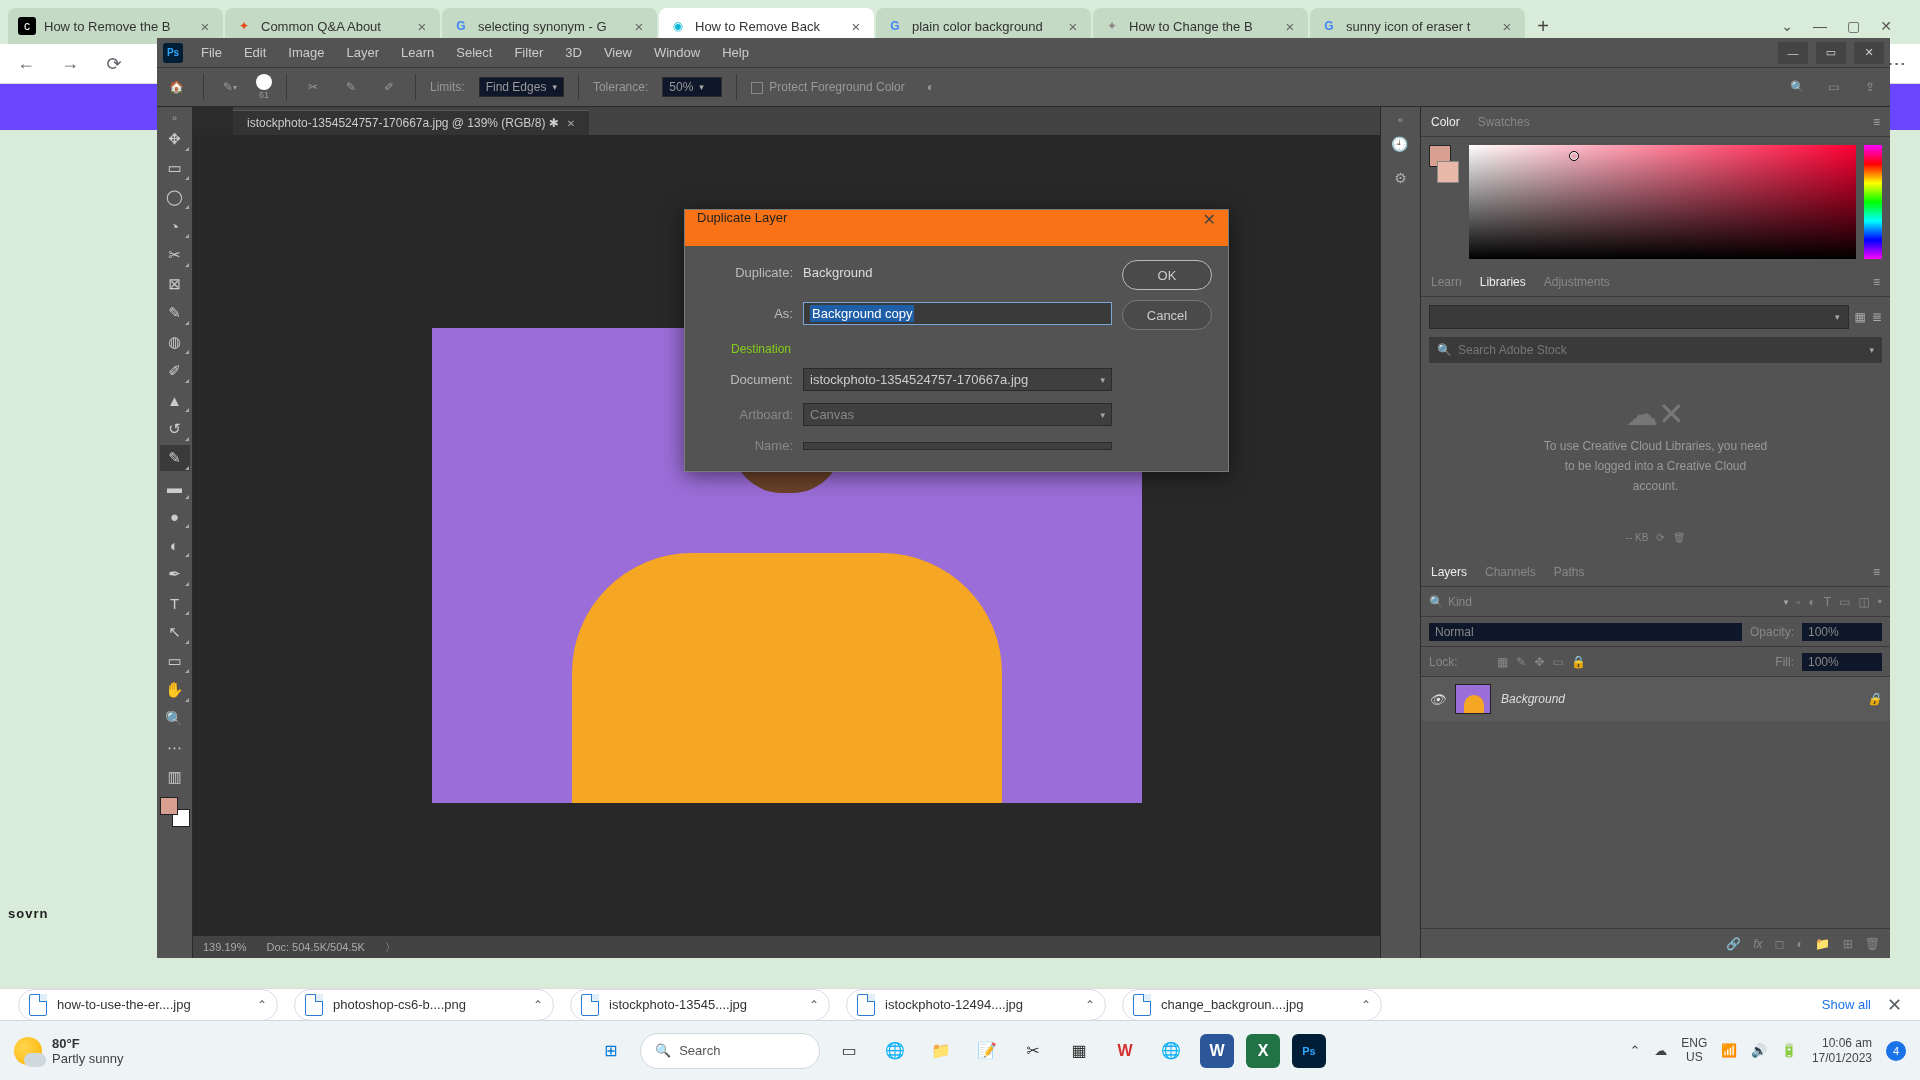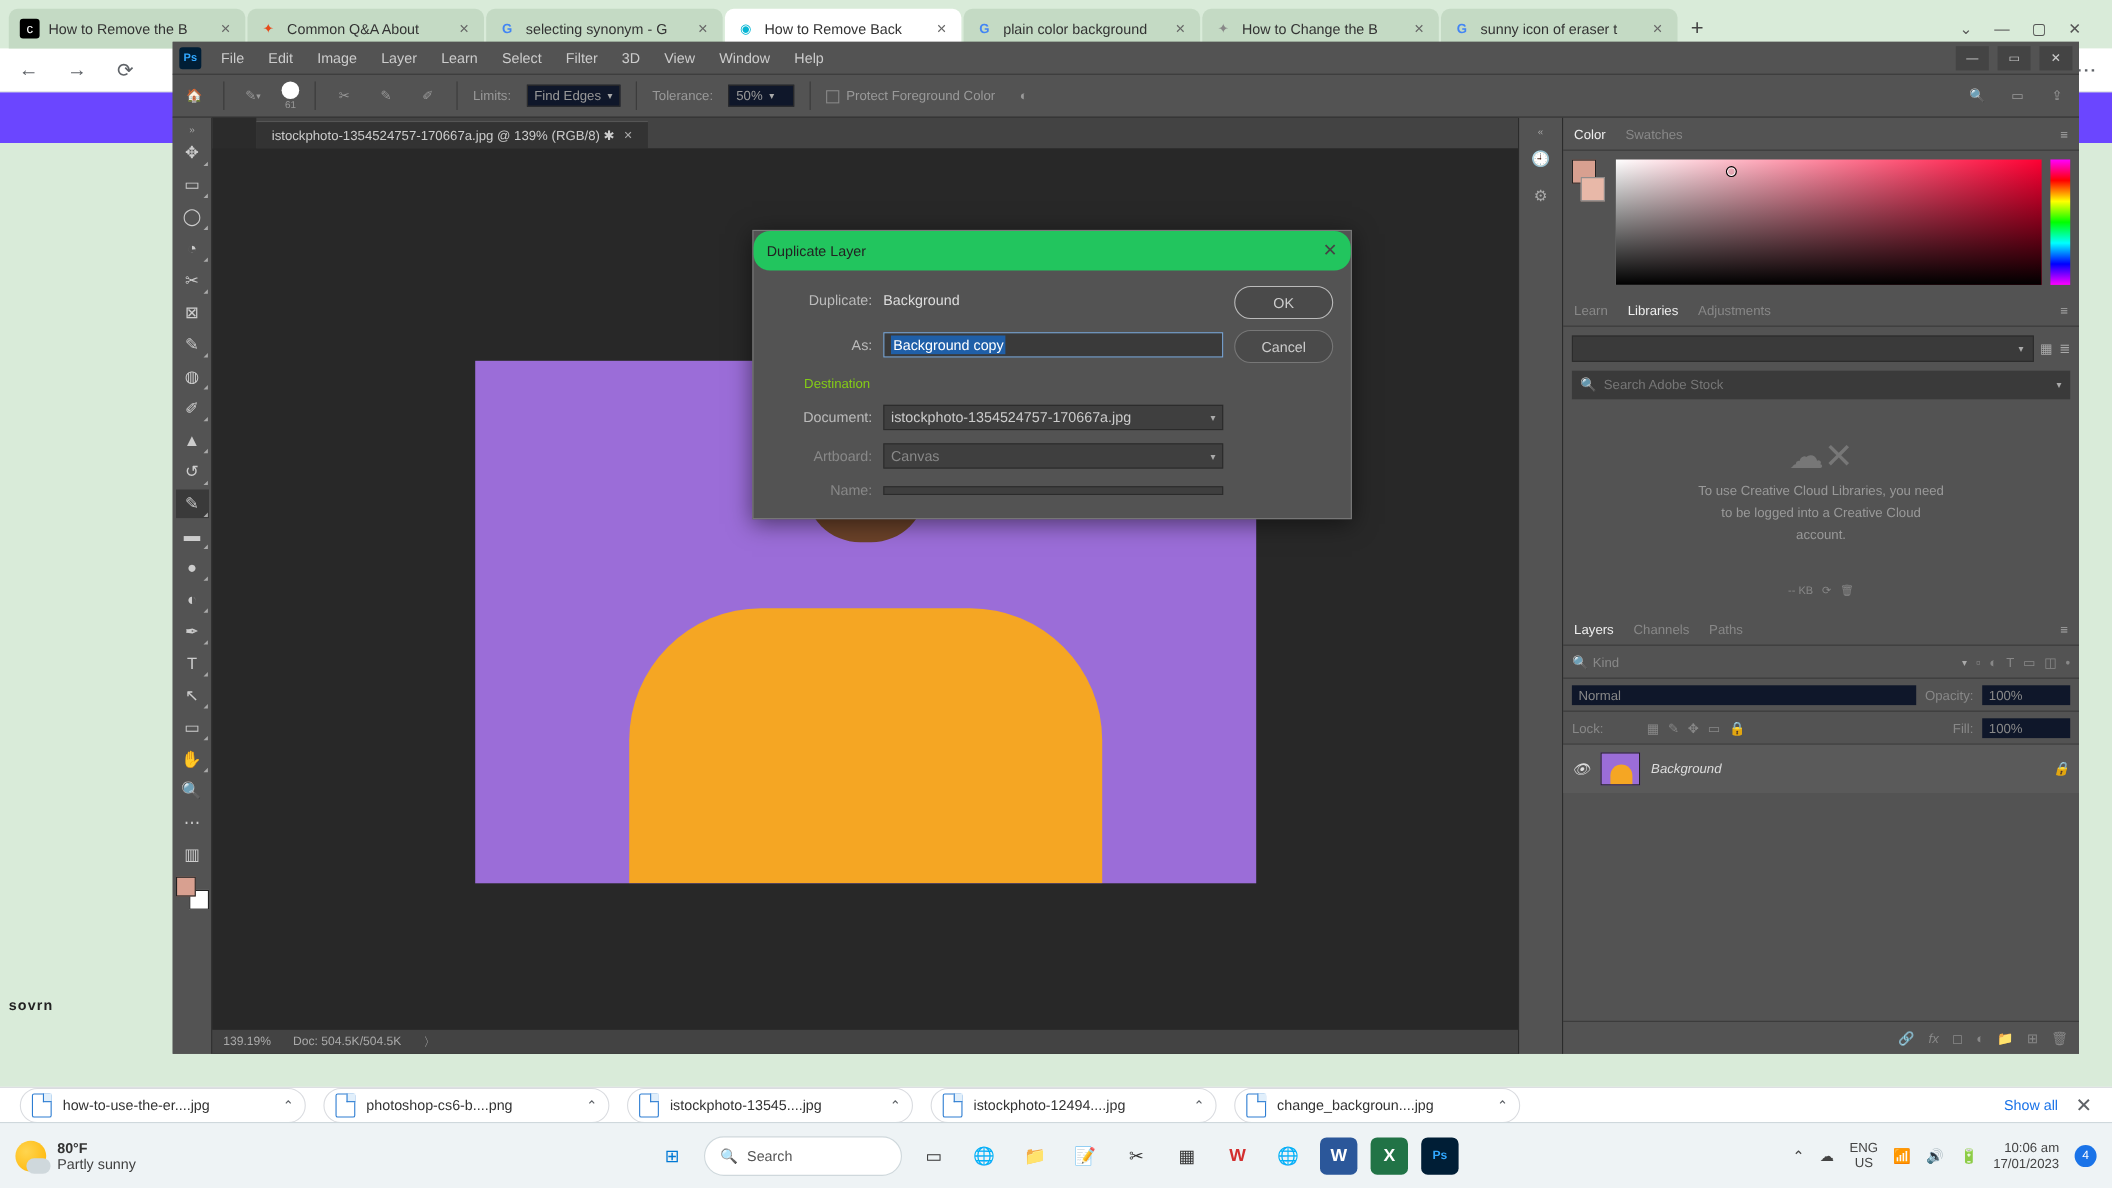--- a/index.html
+++ b/index.html
@@ -96,21 +96,21 @@
 .layers-row .val { background: #0f172a; padding: 2px 6px; min-width: 80px; display: inline-block; }
 .layer-item { height: 44px; background: #5a5a5a; display: flex; align-items: center; padding: 0 8px; gap: 10px; color: #ddd; font-style: italic; }
 .layer-eye { width: 16px; font-size: 13px; }
 .layer-thumb { width: 36px; height: 30px; background: #9b6dd8; border: 1px solid #222; position: relative; overflow: hidden; }
 .layer-thumb::after { content: ""; position: absolute; left: 8px; bottom: 0; width: 20px; height: 18px; background: #f5a623; border-radius: 10px 10px 0 0; }
 .layer-lock { margin-left: auto; color: #aaa; }
 .layers-footer { margin-top: auto; height: 30px; display: flex; align-items: center; justify-content: flex-end; gap: 12px; padding: 0 10px; color: #888; border-top: 1px solid #3a3a3a; }
 
 
 .dialog { position: absolute; left: 684px; top: 209px; width: 545px; background: #535353; border: 1px solid #7a7a7a; box-shadow: 0 4px 20px rgba(0,0,0,0.5); font-size: 13px; color: #ccc; }
-.dialog-title { height: 36px; background: #22c55e; color: #222; display: flex; align-items: center; padding: 0 12px; border-radius: 15px; }
+.dialog-title { height: 36px; background: #f97316; color: #222; display: flex; align-items: flex-start; padding: 0 12px; }
 .dialog-title .dx { margin-left: auto; font-size: 16px; cursor: pointer; color: #444; }
 .dialog-body { padding: 14px 16px 18px 16px; display: grid; grid-template-columns: 92px 1fr 90px; column-gap: 10px; row-gap: 12px; align-items: center; }
 .dlabel { text-align: right; color: #bbb; }
 .dlabel.dim { color: #888; }
 .dval { color: #ddd; }
 .dinput { background: #3a3a3a; border: 1px solid #7aa7d8; padding: 3px 6px; color: #fff; }
 .dinput .sel { background: #1f5fa8; padding: 1px 2px; }
 .dselect { background: #3f3f3f; border: 1px solid #2b2b2b; padding: 3px 6px; display: flex; align-items: center; }
 .dselect .chv { margin-left: auto; font-size: 9px; color: #aaa; }
 .dselect.dim { color: #888; }

